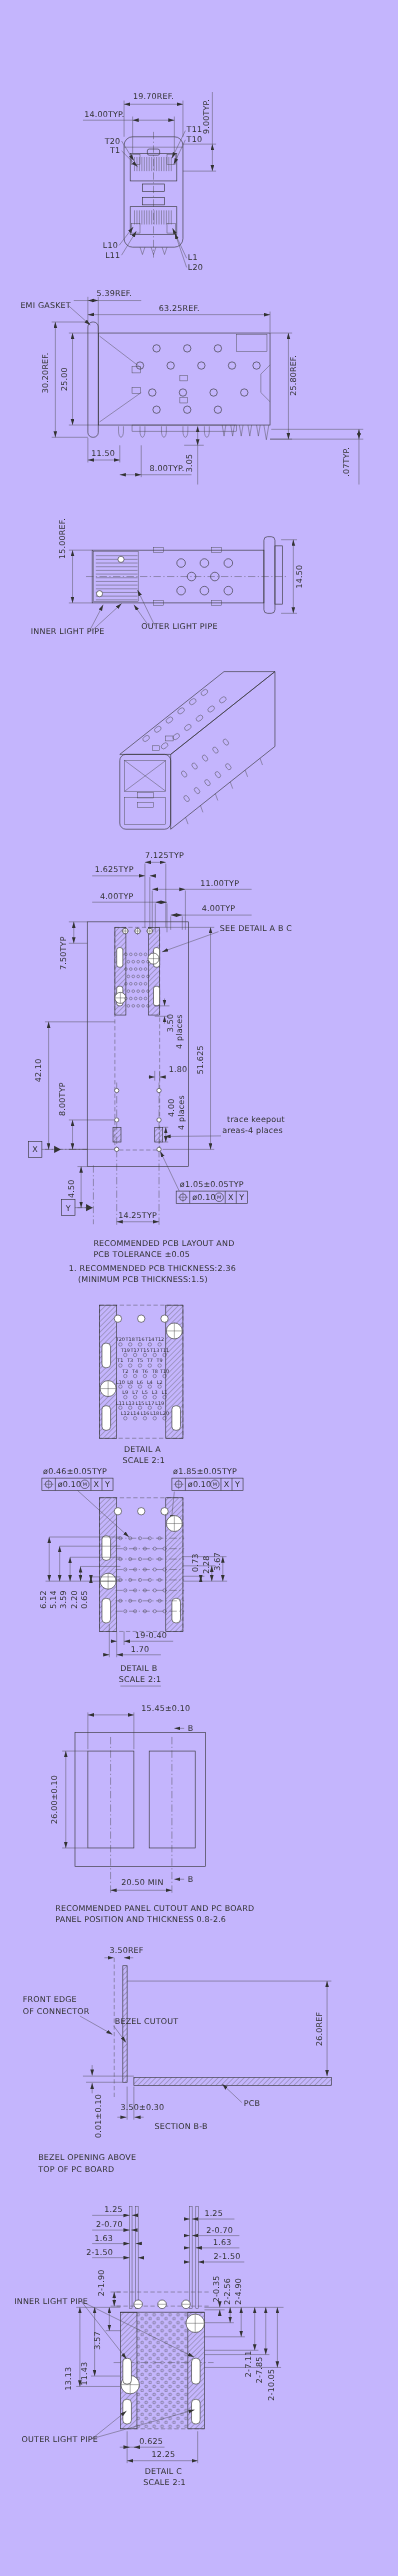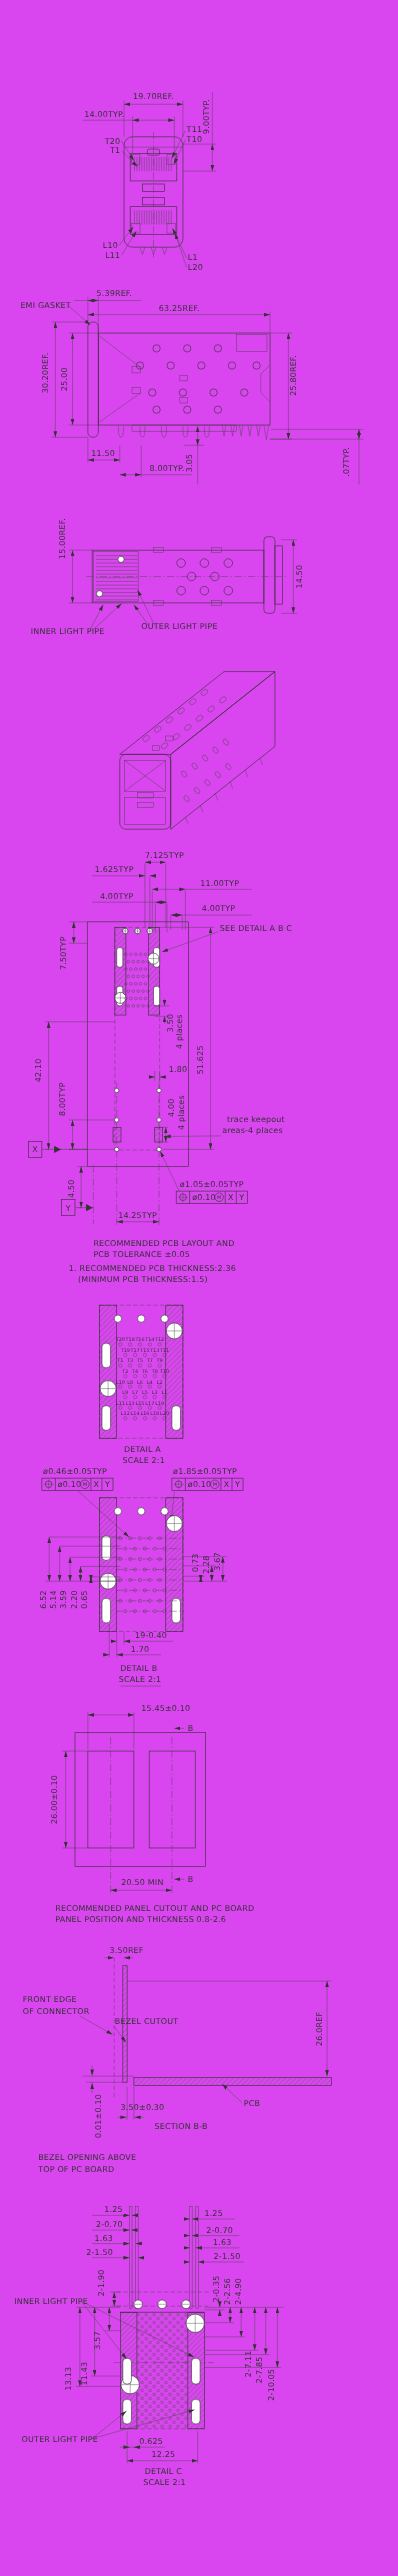--- a/index.html
+++ b/index.html
@@ -1,16 +1,16 @@
 <!DOCTYPE html>
 <html style="font-size:9.8px"><head>
 <meta charset="utf-8">
 <style>
   html,body{margin:0;padding:0;background:#fff}
-  .page{position:relative;width:399px;height:2576px;background:#d946ef;overflow:hidden}
+  .page{position:relative;width:399px;height:2576px;background:#c4b5fd;overflow:hidden}
   .ln{stroke:#333;stroke-width:1;fill:none}
   .thin{stroke:#444;stroke-width:.7;fill:none}
   .dash{stroke-dasharray:7 4}
   .cl{stroke:#444;stroke-width:.7;fill:none;stroke-dasharray:12 4 2 4}
   .wh{fill:#fff;stroke:#333;stroke-width:1}
   .hat{fill:url(#hat);stroke:#333;stroke-width:1}
   .dotf{fill:url(#dots);stroke:none}
   text{font-family:"DejaVu Sans","Liberation Sans",sans-serif;fill:#333}
   .t{font-size:13px;letter-spacing:.3px}
   .tp{font-size:8px;font-weight:500}

